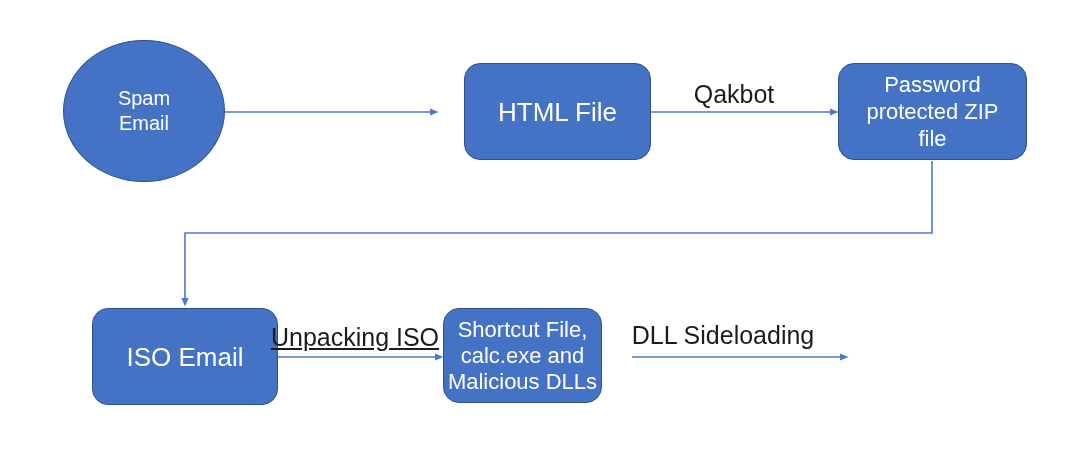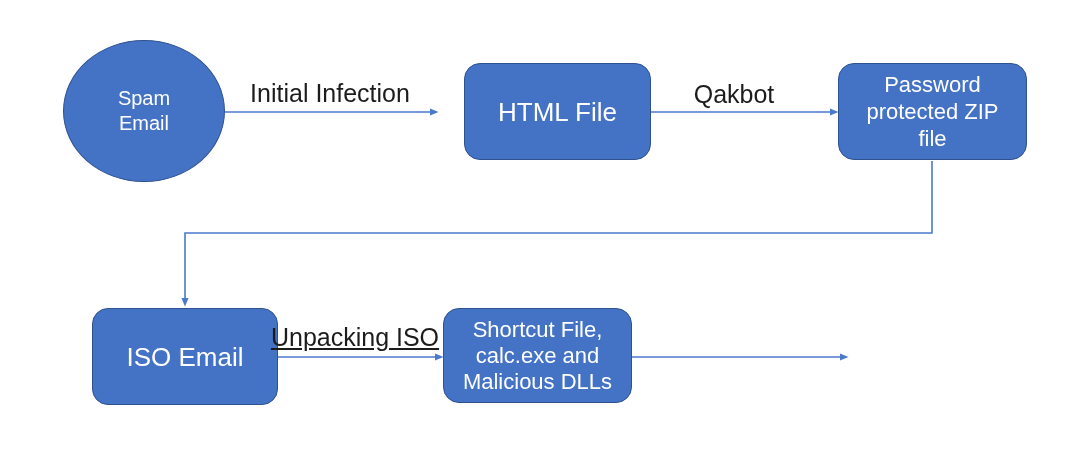--- a/index.html
+++ b/index.html
@@ -87,28 +87,28 @@
   <div class="node rounded text-md" style="left:838px; top:63px; width:189px; height:97px;">
     <span class="node-label">Password
 protected ZIP
 file</span>
   </div>
 
   <div class="node rounded text-lg" style="left:92px; top:308px; width:186px; height:97px;">
     <span class="node-label">ISO Email</span>
   </div>
 
-  <div class="node rounded text-md2" style="left:443px; top:308px; width:189px; height:95px;align-items:center;">
+  <div class="node rounded text-md2" style="left:443px; top:308px; width:159px; height:95px;align-items:center;">
     <span class="node-label">Shortcut File,
 calc.exe and
 Malicious DLLs</span>
   </div>
 
 
-  <div class="edge-label" style="left:230px; top:79px; width:200px;">Initial Infection</div>
 
   <div class="edge-label" style="left:634px; top:80px; width:200px;">Qakbot</div>
 
 
   <div class="edge-label" style="left:255px; top:323px; width:200px;text-decoration:underline;">Unpacking ISO</div>
 
+  <div class="edge-label" style="left:623px; top:321px; width:200px;">DLL Sideloading</div>
 
 </div>
 
 </body></html>

